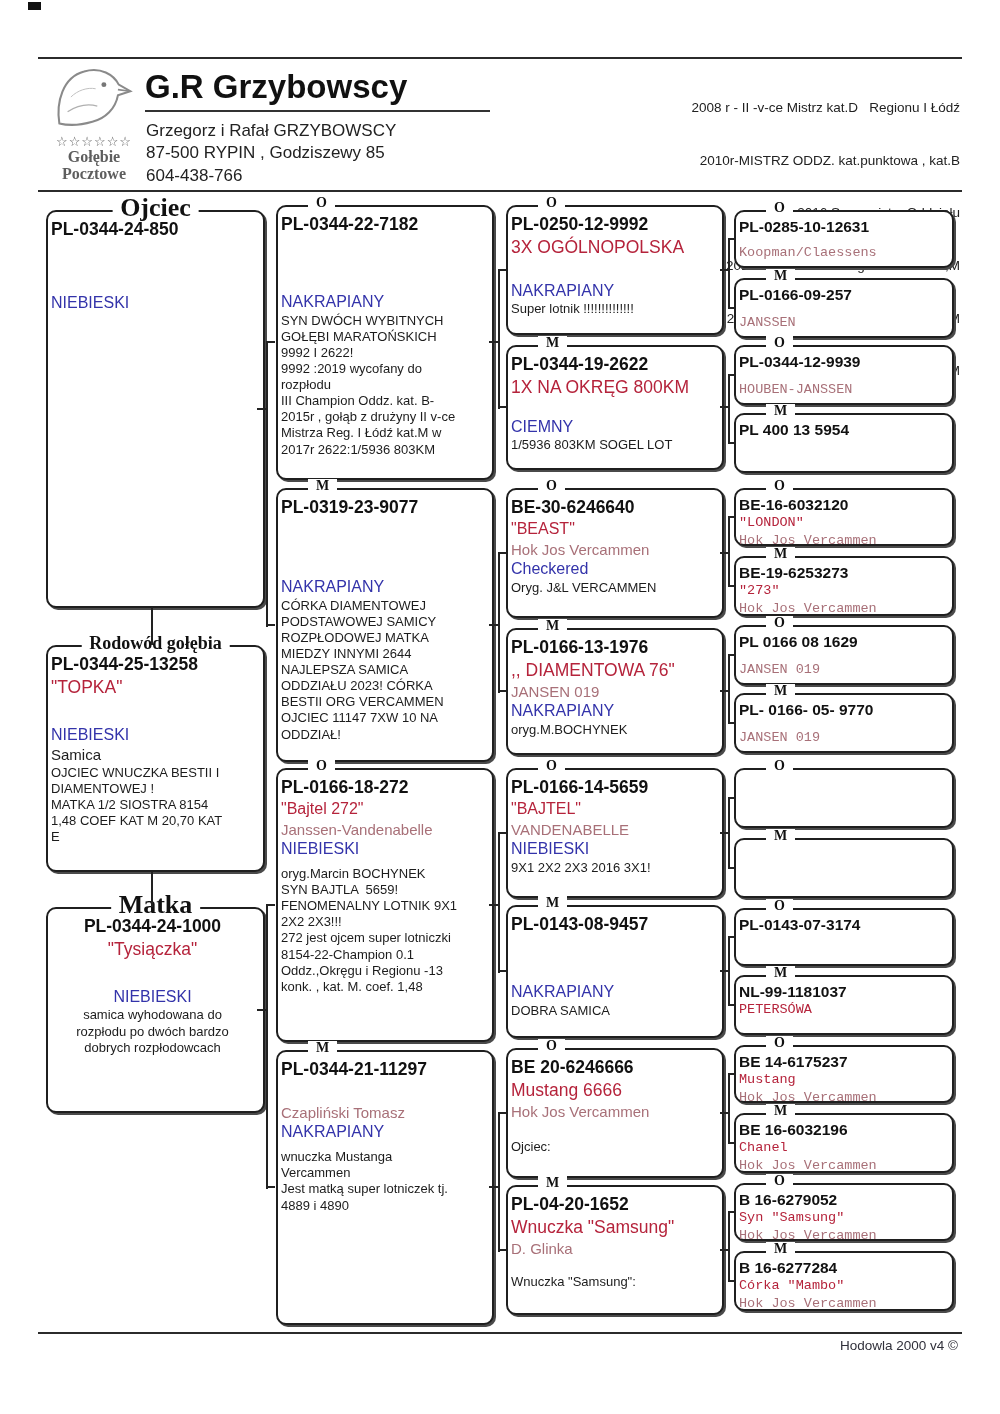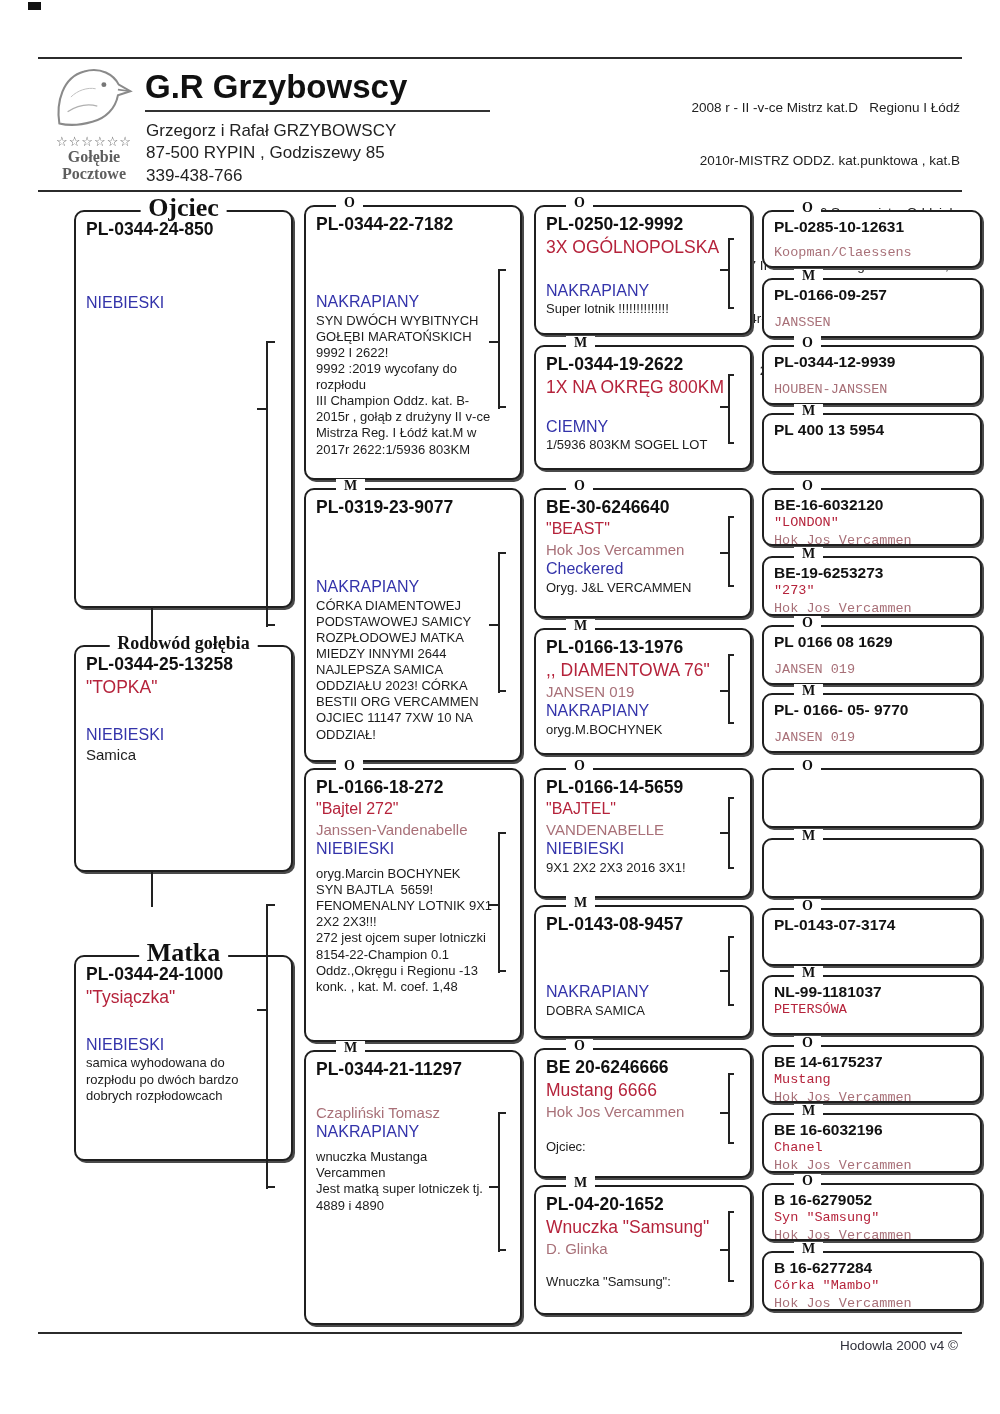--- a/index.html
+++ b/index.html
@@ -13,21 +13,21 @@
   .logo .stars{font-size:13px;letter-spacing:1px;color:#5e5e5e;}
   .logo .lname{font:bold 16px "Liberation Serif",serif;color:#5e5e5e;line-height:1.05;}
   .title{position:absolute;left:145px;top:68px;font:bold 33px "Liberation Sans",sans-serif;
          color:#111;width:345px;border-bottom:2px solid #333;padding-bottom:4px;}
   .subtitle{position:absolute;left:146px;top:120px;font-size:17px;line-height:1.32;color:#222;}
   .ach{position:absolute;right:40px;top:64px;text-align:right;font-size:13.5px;
        line-height:1.3;color:#222;white-space:pre;}
 
   
   .pbox{position:absolute;background:#fff;border:2px solid #1f1f1f;border-radius:10px;
-        box-shadow:2px 2px 0 #4a4a4a;padding:7px 9px 4px 10px;box-sizing:border-box;margin-left:28px;}
+        box-shadow:2px 2px 0 #4a4a4a;padding:7px 9px 4px 3px;box-sizing:border-box;}
   .plabel{position:absolute;top:-11px;left:30px;background:#fff;padding:0 8px;
           font:bold 14px "Liberation Serif",serif;color:#111;line-height:1;}
   .plabel.center{left:50%;transform:translateX(-50%);top:-17px;font-size:26px;white-space:nowrap;}
   .plabel.center.small{font-size:18px;top:-13px;}
   .ring{font-weight:bold;font-size:17.5px;color:#111;line-height:1.25;}
   .name{font-size:16px;color:#b5233b;line-height:1.3;}
   .name.lg{font-size:17.5px;}
   .breeder{font-size:15px;color:#a87078;line-height:1.3;}
   .colorline{font-size:16px;color:#3333aa;line-height:1.3;}
   .plain{font-size:15px;color:#1c1c1c;line-height:1.3;}
@@ -59,21 +59,21 @@
     </svg>
     <div class="stars">☆☆☆☆☆☆</div>
     <div class="lname">Gołębie</div>
     <div class="lname">Pocztowe</div>
   </div>
 
   <div class="title">G.R Grzybowscy</div>
   <div class="subtitle">
     <div>Grzegorz i Rafał GRZYBOWSCY</div>
     <div>87-500 RYPIN , Godziszewy 85</div>
-    <div>339-438-766</div>
+    <div>604-438-766</div>
   </div>
 
   <div class="ach">
     <div>2008 r - II -v-ce Mistrz kat.D   Regionu I Łódź</div>
     <div>2010r-MISTRZ ODDZ. kat.punktowa , kat.B</div>
     <div>2016 Supermistrz Oddziału</div>
     <div>2017 II v-ce Mistrz Regionu Łódź kat,M</div>
     <div>2024r-V-ce Mistrz Regionu Łódź  kat.M</div>
     <div>2025r-9 Przodownik Polski kat. M</div>
   </div>
@@ -87,23 +87,28 @@
     <div class="colorline">NIEBIESKI</div>
   </div>
 
   <div class="pbox" style="left:46px;top:645px;width:219px;height:227px;">
     <span class="plabel center small">Rodowód gołębia</span>
     <div class="ring">PL-0344-25-13258</div>
     <div class="name lg">"TOPKA"</div>
     <div style="height:26px"></div>
     <div class="colorline">NIEBIESKI</div>
     <div class="plain">Samica</div>
-  </div>
-
-  <div class="pbox" style="left:46px;top:955px;width:219px;height:206px;">
+    <div class="desc">OJCIEC WNUCZKA BESTII I
+DIAMENTOWEJ !
+MATKA 1/2 SIOSTRA 8154
+1,48 COEF KAT M 20,70 KAT
+E</div>
+  </div>
+
+  <div class="pbox" style="left:46px;top:907px;width:219px;height:206px;text-align:center;">
     <span class="plabel center">Matka</span>
     <div class="ring">PL-0344-24-1000</div>
     <div class="name lg">"Tysiączka"</div>
     <div style="height:26px"></div>
     <div class="colorline">NIEBIESKI</div>
     <div class="desc">samica wyhodowana do
 rozpłodu po dwóch bardzo
 dobrych rozpłodowcach</div>
   </div>
 

